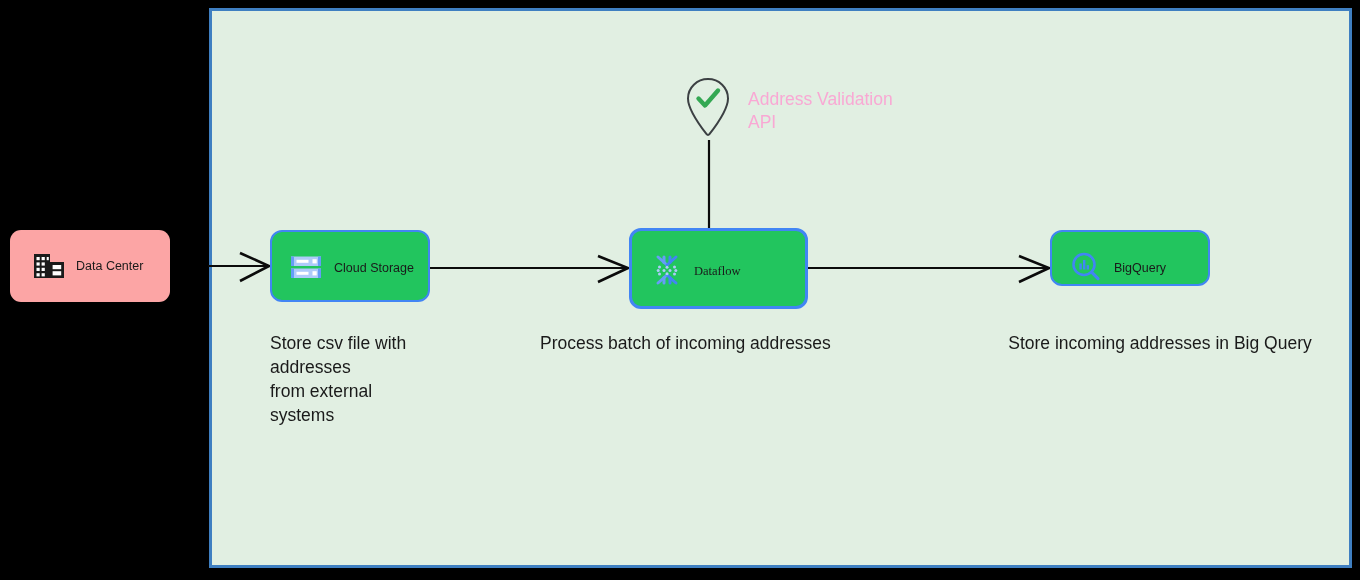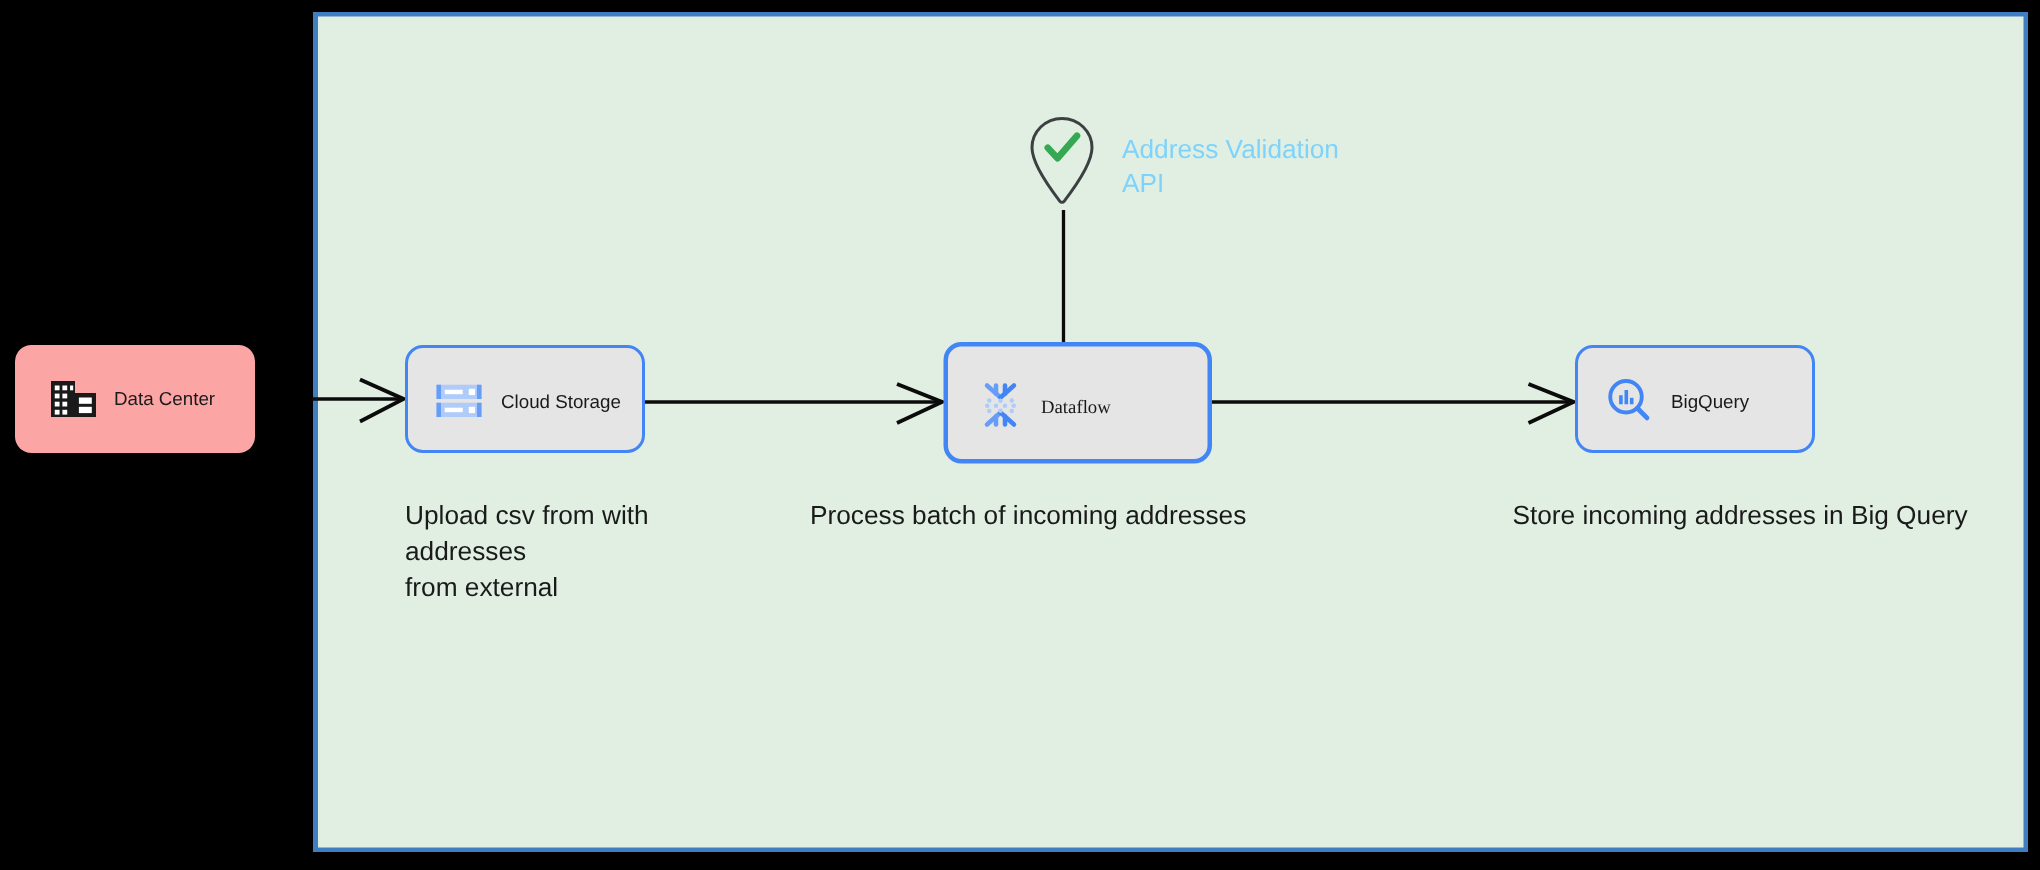--- a/index.html
+++ b/index.html
@@ -64,21 +64,21 @@
     display: flex;
     align-items: center;
     font-size: 12.5px;
     color: #1a1a1a;
     white-space: nowrap;
   }
 
   
   .node {
     position: absolute;
-    background: #e5e5e5;
+    background: #22c55e;
     border: 2px solid #4285f4;
     border-radius: 12px;
     box-sizing: border-box;
   }
   .node.emphasis {
     border-width: 3px;
   }
   .node-icon {
     position: absolute;
     width: 34px;
@@ -92,40 +92,40 @@
   }
 
   #node-storage { left: 270px; top: 230px;  width: 160px; height: 72px; }
   #node-storage .node-icon  { left: 17px; top: 18px; }
   #node-storage .node-label { left: 62px; top: 0; height: 72px; display:flex; align-items:center; }
 
   #node-dataflow { left: 629px; top: 228px; width: 179px; height: 81px; }
   #node-dataflow .node-icon  { left: 18px; top: 22px; }
   #node-dataflow .node-label { left: 62px; top: 0; height: 81px; display:flex; align-items:center;font-family:Liberation Serif, serif; }
 
-  #node-bigquery { left: 1050px; top: 230px; width: 160px; height: 72px; }
+  #node-bigquery { left: 1050px; top: 230px; width: 160px; height: 56px; }
   #node-bigquery .node-icon  { left: 17px; top: 18px; }
   #node-bigquery .node-label { left: 62px; top: 0; height: 72px; display:flex; align-items:center; }
 
   
   .api-pin {
     position: absolute;
     left: 684px;
     top: 76px;
     width: 48px;
     height: 62px;
   }
   .api-label {
     position: absolute;
     left: 748px;
     top: 88px;
     width: 230px;
     font-size: 17.5px;
     line-height: 23px;
-    color: #7dd3fc;
+    color: #f9a8d4;
   }
 
   
   .caption {
     position: absolute;
     font-size: 17.5px;
     line-height: 24px;
     color: #1a1a1a;
   }
   #cap-storage  { left: 270px; top: 331px; width: 230px; text-align: left; }
@@ -277,22 +277,23 @@
       <path d="M24 3 C12.9 3 4 11.7 4 22.4 C4 33.6 18.2 52.5 22.6 58.2 C23.3 59.1 24.7 59.1 25.4 58.2 C29.8 52.5 44 33.6 44 22.4 C44 11.7 35.1 3 24 3 Z" fill="none" stroke="#3c4043" stroke-width="2"></path>
       <path d="M14.5 22.5 L21 29.5 L34 14.5" fill="none" stroke="#34a853" stroke-width="4.4" stroke-linecap="round" stroke-linejoin="round"></path>
     </svg>
   </span>
   <div class="api-label">
     <div>Address Validation</div>
     <div>API</div>
   </div>
 
   <div class="caption" id="cap-storage">
-    <div>Upload csv from with</div>
+    <div>Store csv file with</div>
     <div>addresses</div>
     <div>from external</div>
+    <div>systems</div>
   </div>
 
   <div class="caption" id="cap-dataflow">Process batch of incoming addresses</div>
 
   <div class="caption" id="cap-bigquery">Store incoming addresses in Big Query</div>
 
 </div>
 
 </body></html>

